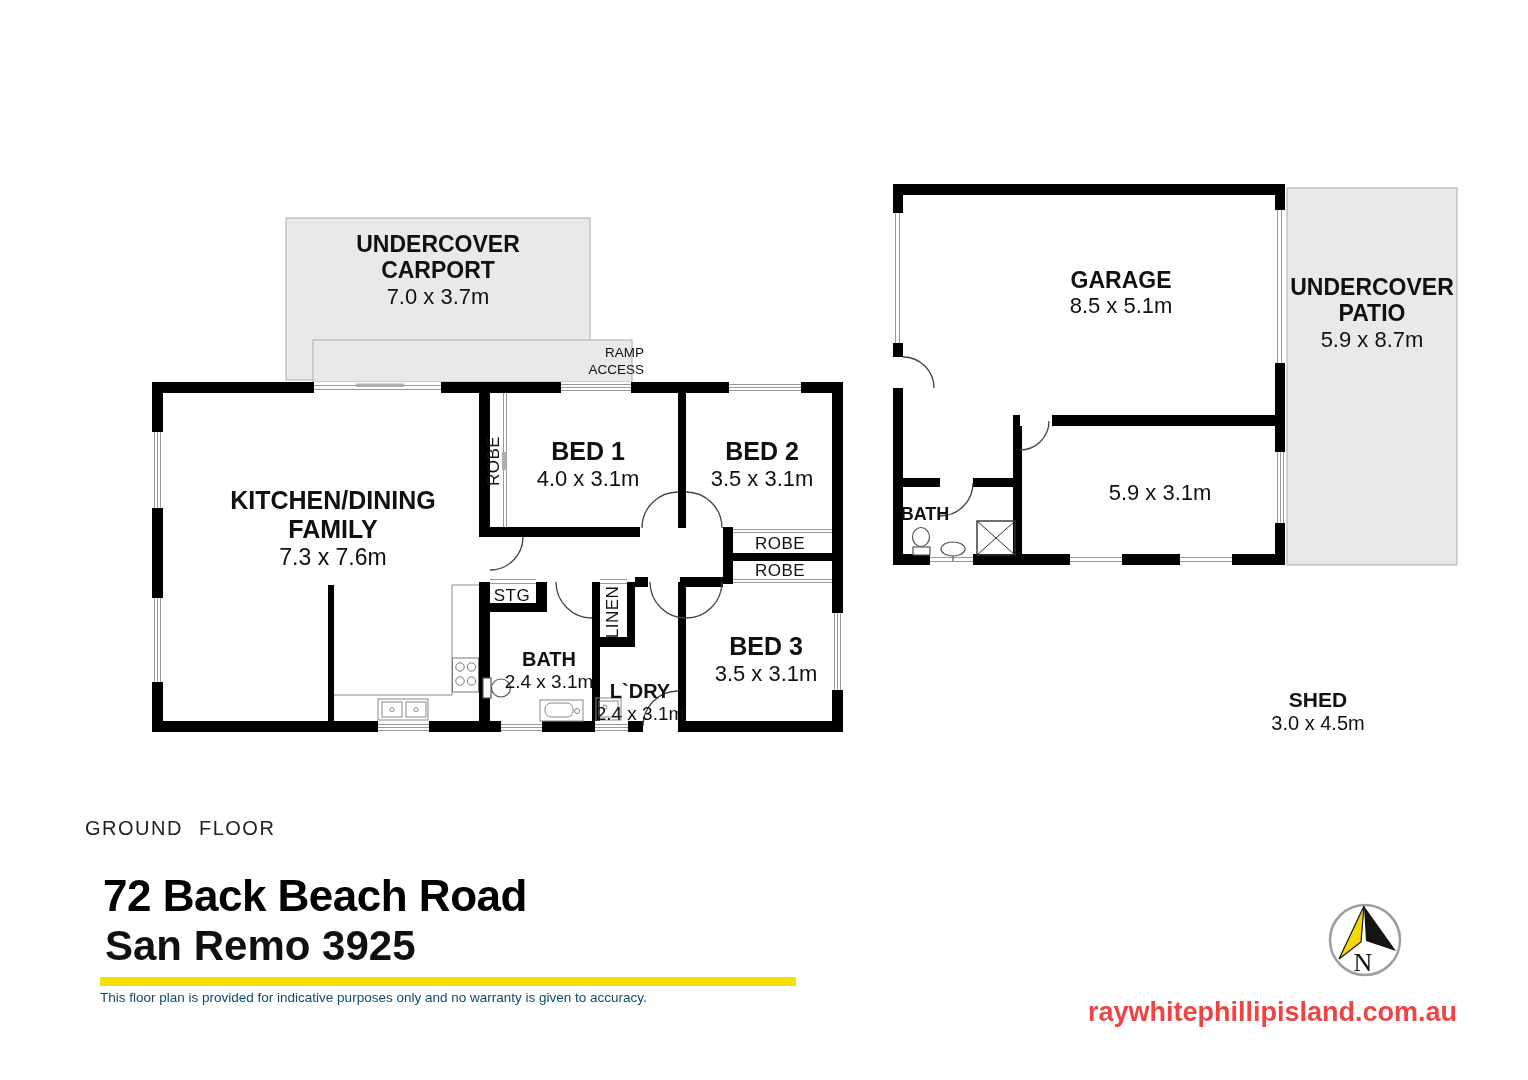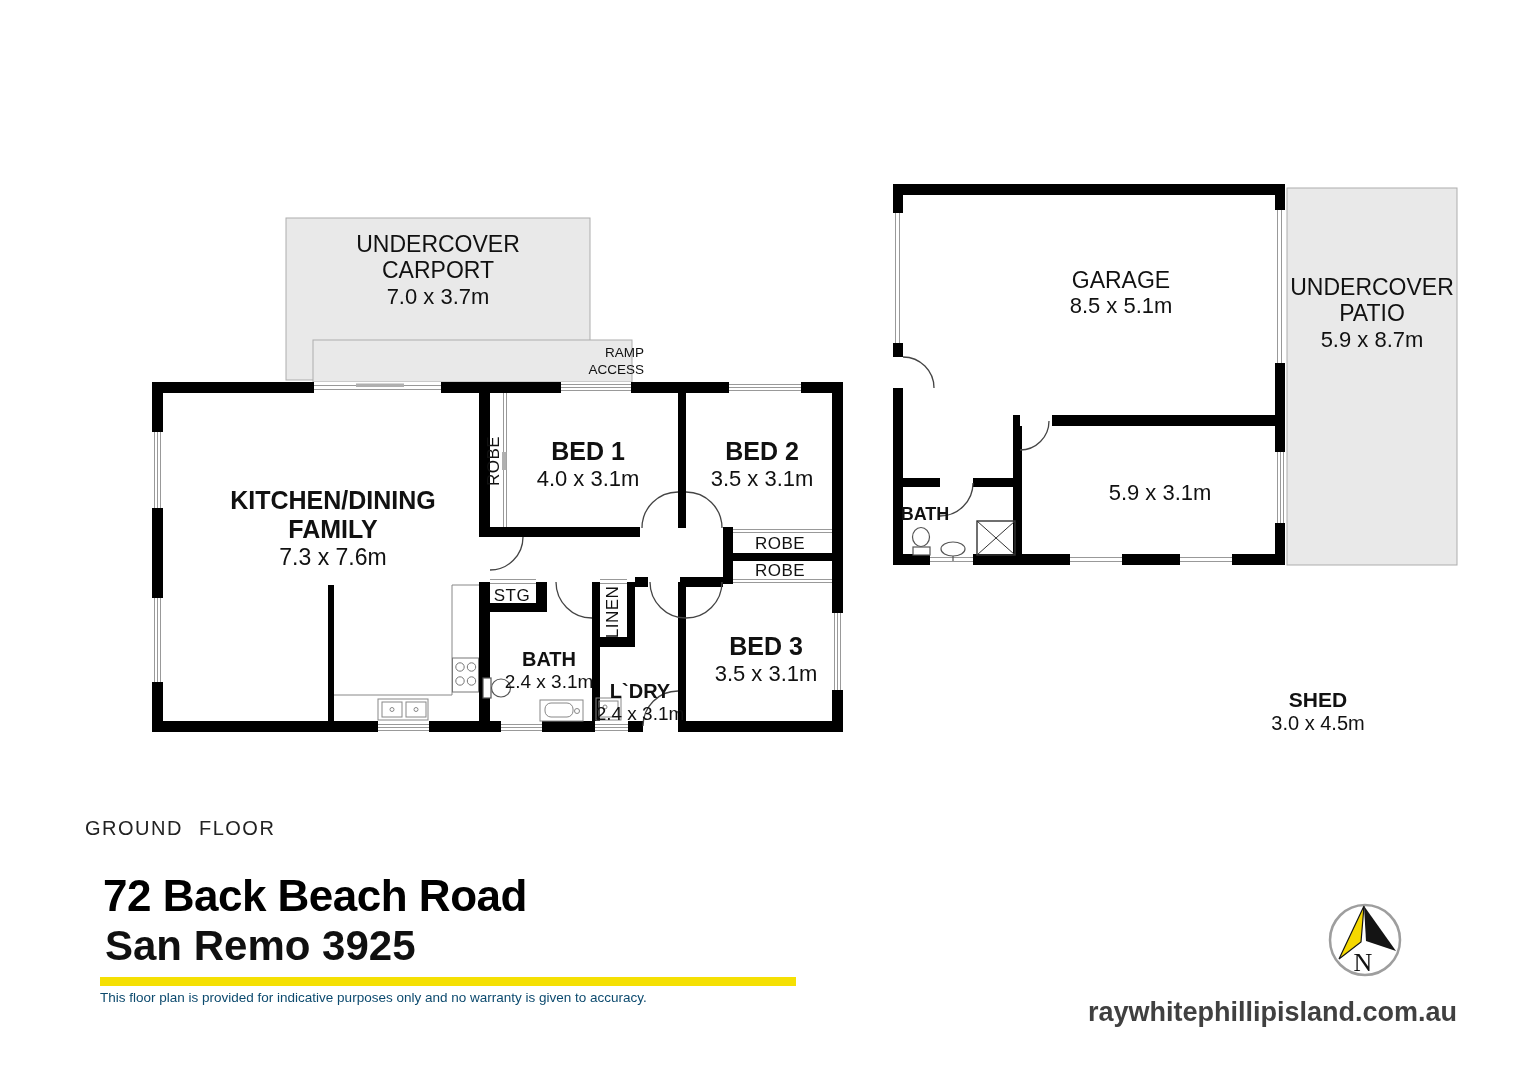--- a/index.html
+++ b/index.html
@@ -8,29 +8,29 @@
   svg{position:absolute;left:0;top:0;}
   .lbl{position:absolute;color:#111;white-space:nowrap;line-height:1.15;}
   .center{transform:translate(-50%,0);text-align:center;}
   .vcenter{transform:translate(-50%,-50%) rotate(-90deg);}
   .ccenter{transform:translate(-50%,-50%);}
   .roomname{font-weight:700;font-size:25px;letter-spacing:0;}
   .roomdims{font-weight:400;font-size:22px;}
   .smallname{font-weight:700;font-size:20px;}
   .smalldims{font-weight:400;font-size:19px;}
   .closet{font-size:17px;font-weight:400;letter-spacing:.5px;}
-  .outname{font-weight:400;font-size:23px;}
+  .outname{font-weight:700;font-size:23px;}
   .outdims{font-weight:400;font-size:22px;}
   .ramp{font-size:13.5px;line-height:17px;text-align:right;}
   .groundfloor{font-size:20px;letter-spacing:1.5px;word-spacing:9px;color:#222;}
   .street{font-size:44px;font-weight:700;letter-spacing:-.5px;color:#000000;}
   .suburb{font-size:42px;font-weight:700;color:#101010;}
   .yellowbar{position:absolute;left:100px;top:977px;width:696px;height:9px;background:#F5E003;}
   .disclaimer{font-size:13.5px;line-height:17px;color:#0c4a6e;}
-  .website{font-size:27px;font-weight:700;color:#404040;text-align:right;}
+  .website{font-size:27px;font-weight:700;color:#ef4444;text-align:right;}
 </style>
 </head>
 <body>
 
 <div id="canvas">
 
   <svg width="1528" height="1080" viewBox="0 0 1528 1080">
 
     <g>
       <rect x="286" y="218" width="304" height="162" fill="#E9E9E9" stroke="#ADADAD" stroke-width="1"></rect>

